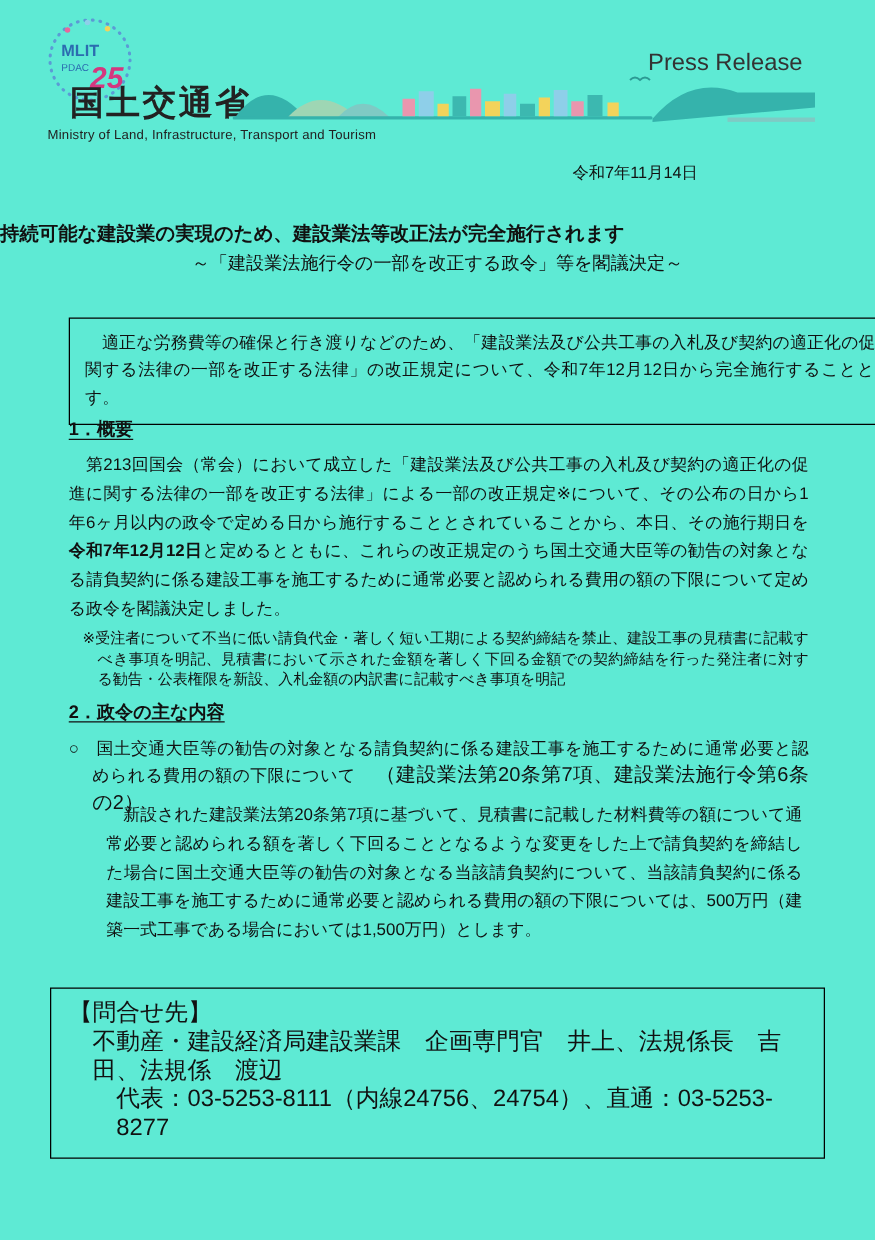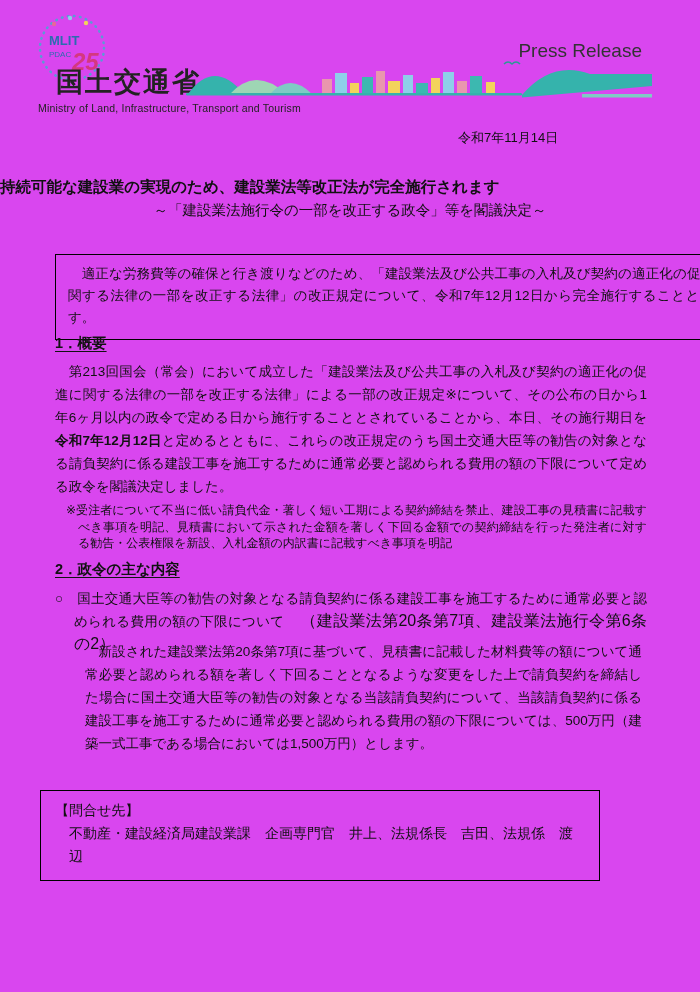--- a/index.html
+++ b/index.html
@@ -1,18 +1,18 @@
 <!DOCTYPE html>
 <html><head>
 <meta charset="utf-8">
 <style>
   * { margin:0; padding:0; box-sizing:border-box; }
   html,body { background:#ffffff; }
   .page {
-    position:relative; width:700px; height:992px; background:#d946ef;
+    position:relative; width:700px; height:992px; background:#5eead4;
     font-family:"Liberation Sans","DejaVu Sans",sans-serif;
     color:#111; overflow:hidden;
   }
   
   .logo { position:absolute; left:36px; top:12px; width:72px; height:72px; }
   .ministry-jp {
     position:absolute; left:56px; top:64px;
     font-size:27px; font-weight:700; letter-spacing:2px; color:#222;
   }
   .ministry-en { position:absolute; left:38px; top:102px; font-size:10.5px; color:#222; letter-spacing:.2px; }
@@ -49,23 +49,23 @@
     position:absolute; left:55px; width:592px; top:588px;
     font-size:13.5px; line-height:22px;
     padding-left:1.4em; text-indent:-1.4em; text-align:justify;
   }
   .s2-item .ref { font-size:16px;margin-left:16px; }
   .s2-body {
     position:absolute; left:85px; width:557px; top:640px;
     font-size:13.5px; line-height:23px; text-align:justify;
   }
   .contact-box {
-    position:absolute; left:40px; width:560px; top:790px;
+    position:absolute; left:40px; width:620px; top:790px;
     border:1.5px solid #000; padding:8px 14px 12px;
-    font-size:14px; line-height:23px;
+    font-size:19px; line-height:23px;
   }
   .contact-line1 { padding-left:1em; }
   .contact-line2 { padding-left:2em; }
 </style>
 </head>
 <body>
 
 <div class="page">
 
   <svg class="logo" viewBox="0 0 72 72" aria-hidden="true">
@@ -126,15 +126,16 @@
   <p class="s1-body"><span>　第213回国会（常会）において成立した「建設業法及び公共工事の入札及び契約の適正化の促進に関する法律の一部を改正する法律」による一部の改正規定※について、その公布の日から1年6ヶ月以内の政令で定める日から施行することとされていることから、本日、その施行期日を</span><span class="bold">令和7年12月12日</span><span>と定めるとともに、これらの改正規定のうち国土交通大臣等の勧告の対象となる請負契約に係る建設工事を施工するために通常必要と認められる費用の額の下限について定める政令を閣議決定しました。</span></p>
   <p class="s1-note">※受注者について不当に低い請負代金・著しく短い工期による契約締結を禁止、建設工事の見積書に記載すべき事項を明記、見積書において示された金額を著しく下回る金額での契約締結を行った発注者に対する勧告・公表権限を新設、入札金額の内訳書に記載すべき事項を明記</p>
 
   <div class="s2-heading">2．政令の主な内容</div>
   <p class="s2-item"><span>○</span>　<span>国土交通大臣等の勧告の対象となる請負契約に係る建設工事を施工するために通常必要と認められる費用の額の下限について</span><span class="ref">（建設業法第20条第7項、建設業法施行令第6条の2）</span></p>
   <p class="s2-body">　新設された建設業法第20条第7項に基づいて、見積書に記載した材料費等の額について通常必要と認められる額を著しく下回ることとなるような変更をした上で請負契約を締結した場合に国土交通大臣等の勧告の対象となる当該請負契約について、当該請負契約に係る建設工事を施工するために通常必要と認められる費用の額の下限については、500万円（建築一式工事である場合においては1,500万円）とします。</p>
 
   <div class="contact-box">
     <div>【問合せ先】</div>
     <div class="contact-line1">不動産・建設経済局建設業課　企画専門官　井上、法規係長　吉田、法規係　渡辺</div>
+    <div class="contact-line2">代表：03-5253-8111（内線24756、24754）、直通：03-5253-8277</div>
   </div>
 
 </div>
 
 </body></html>

